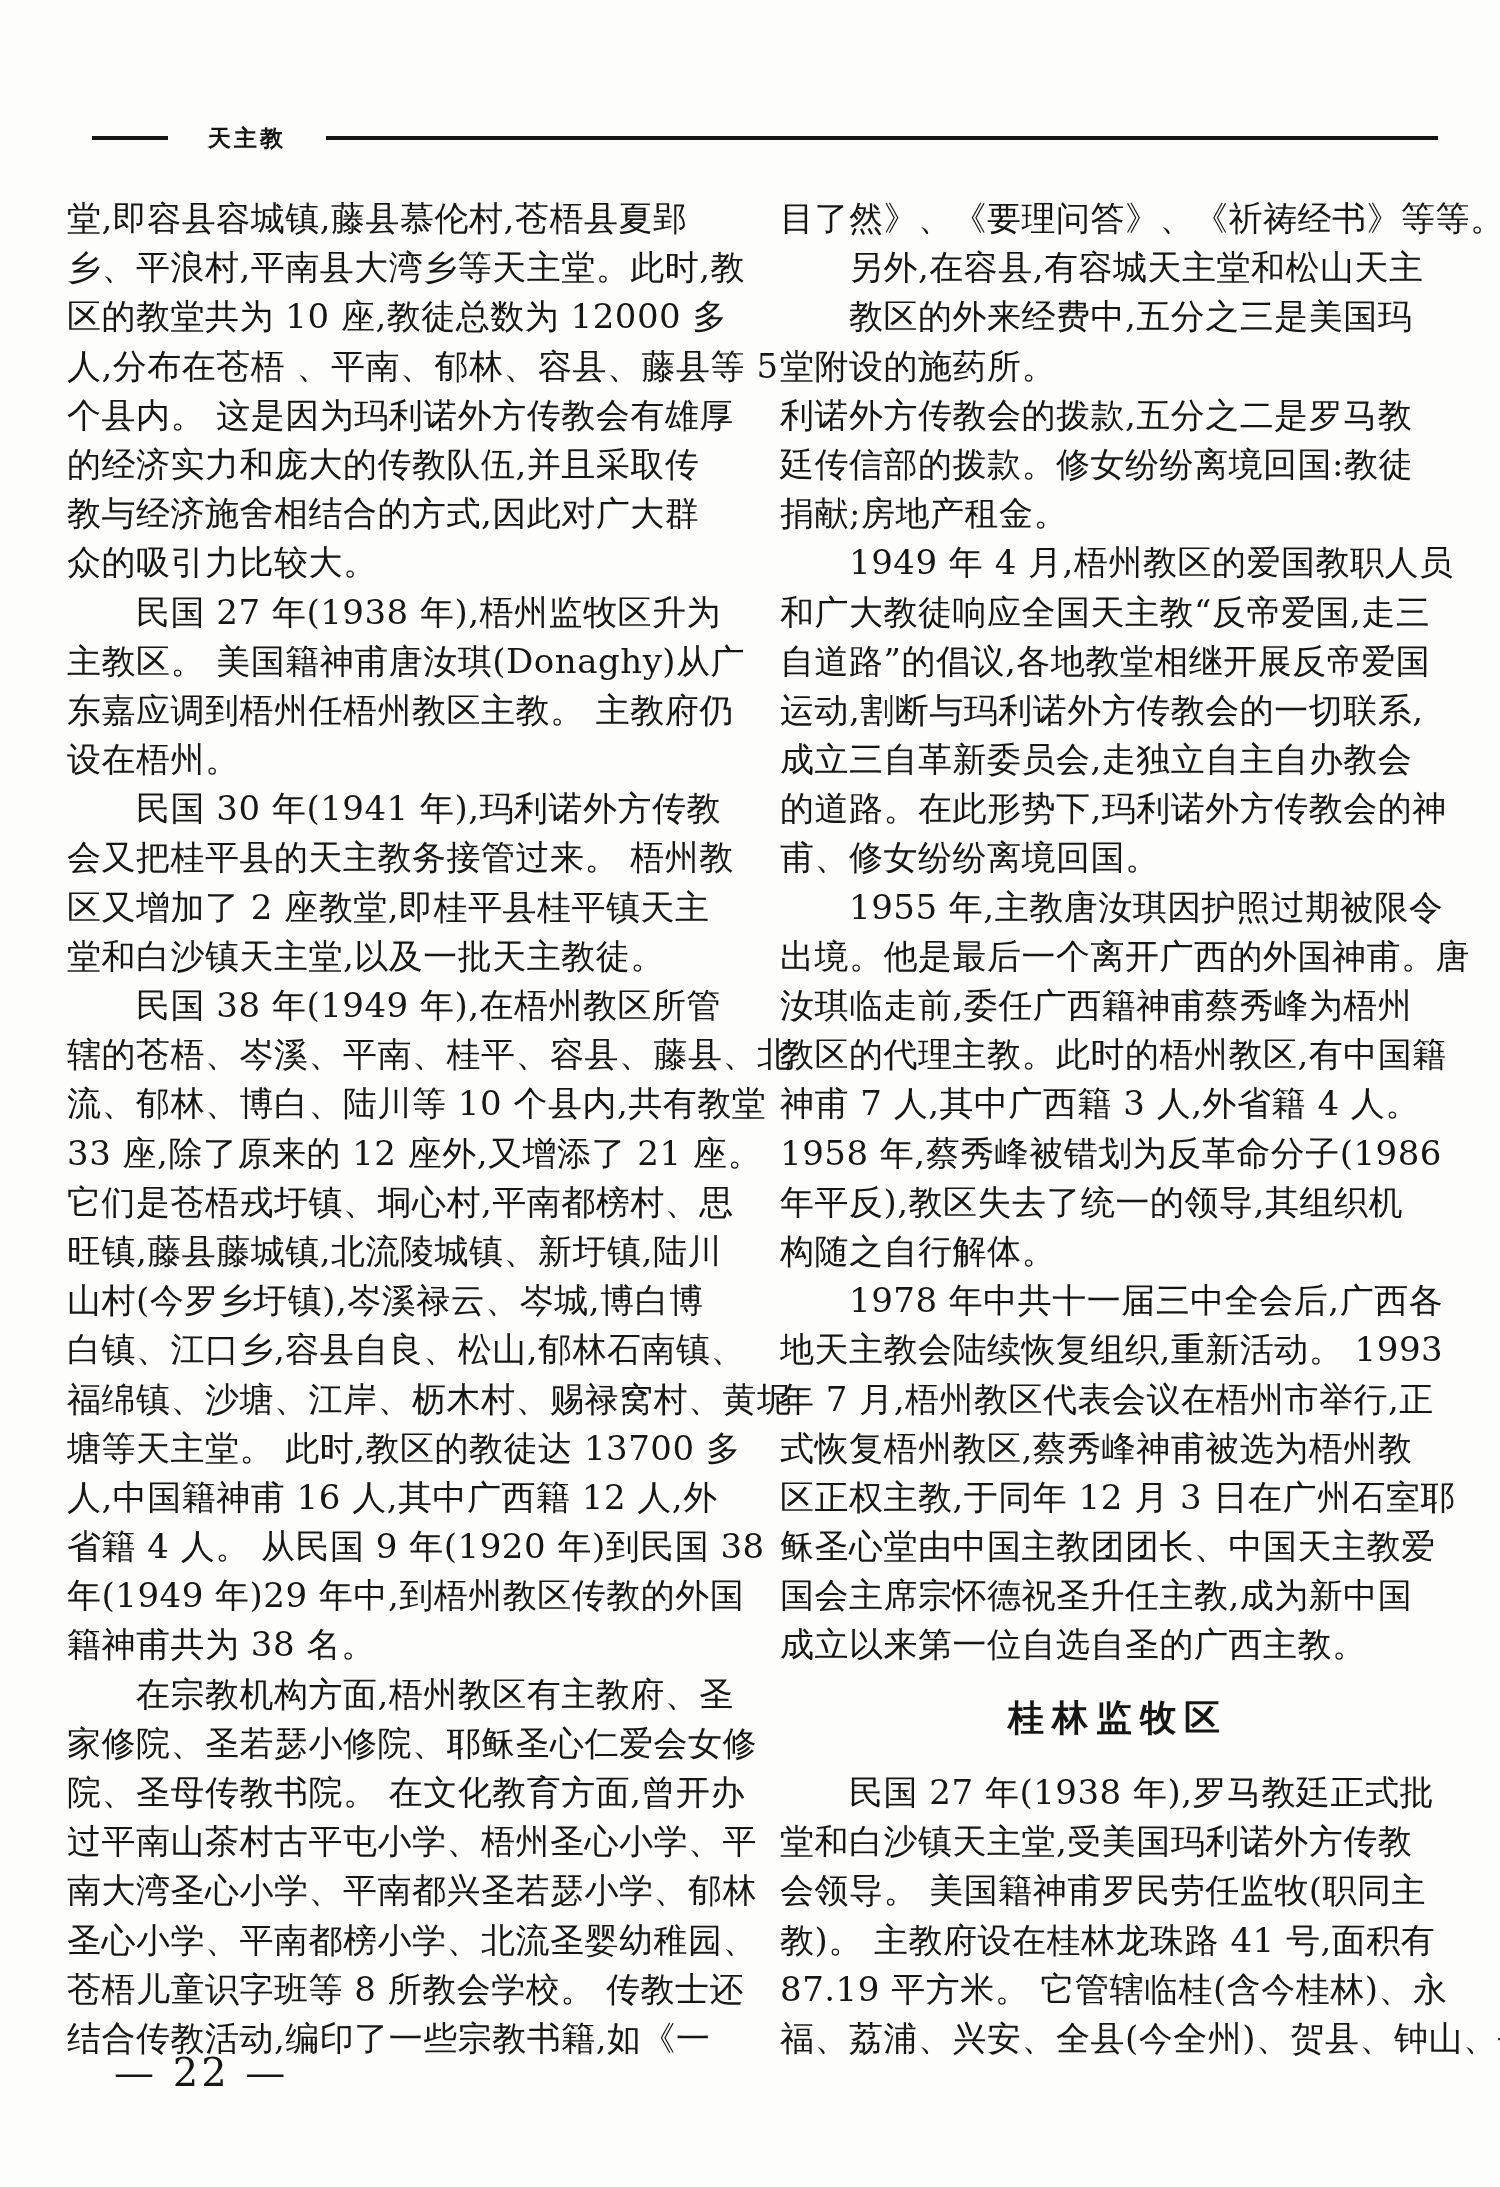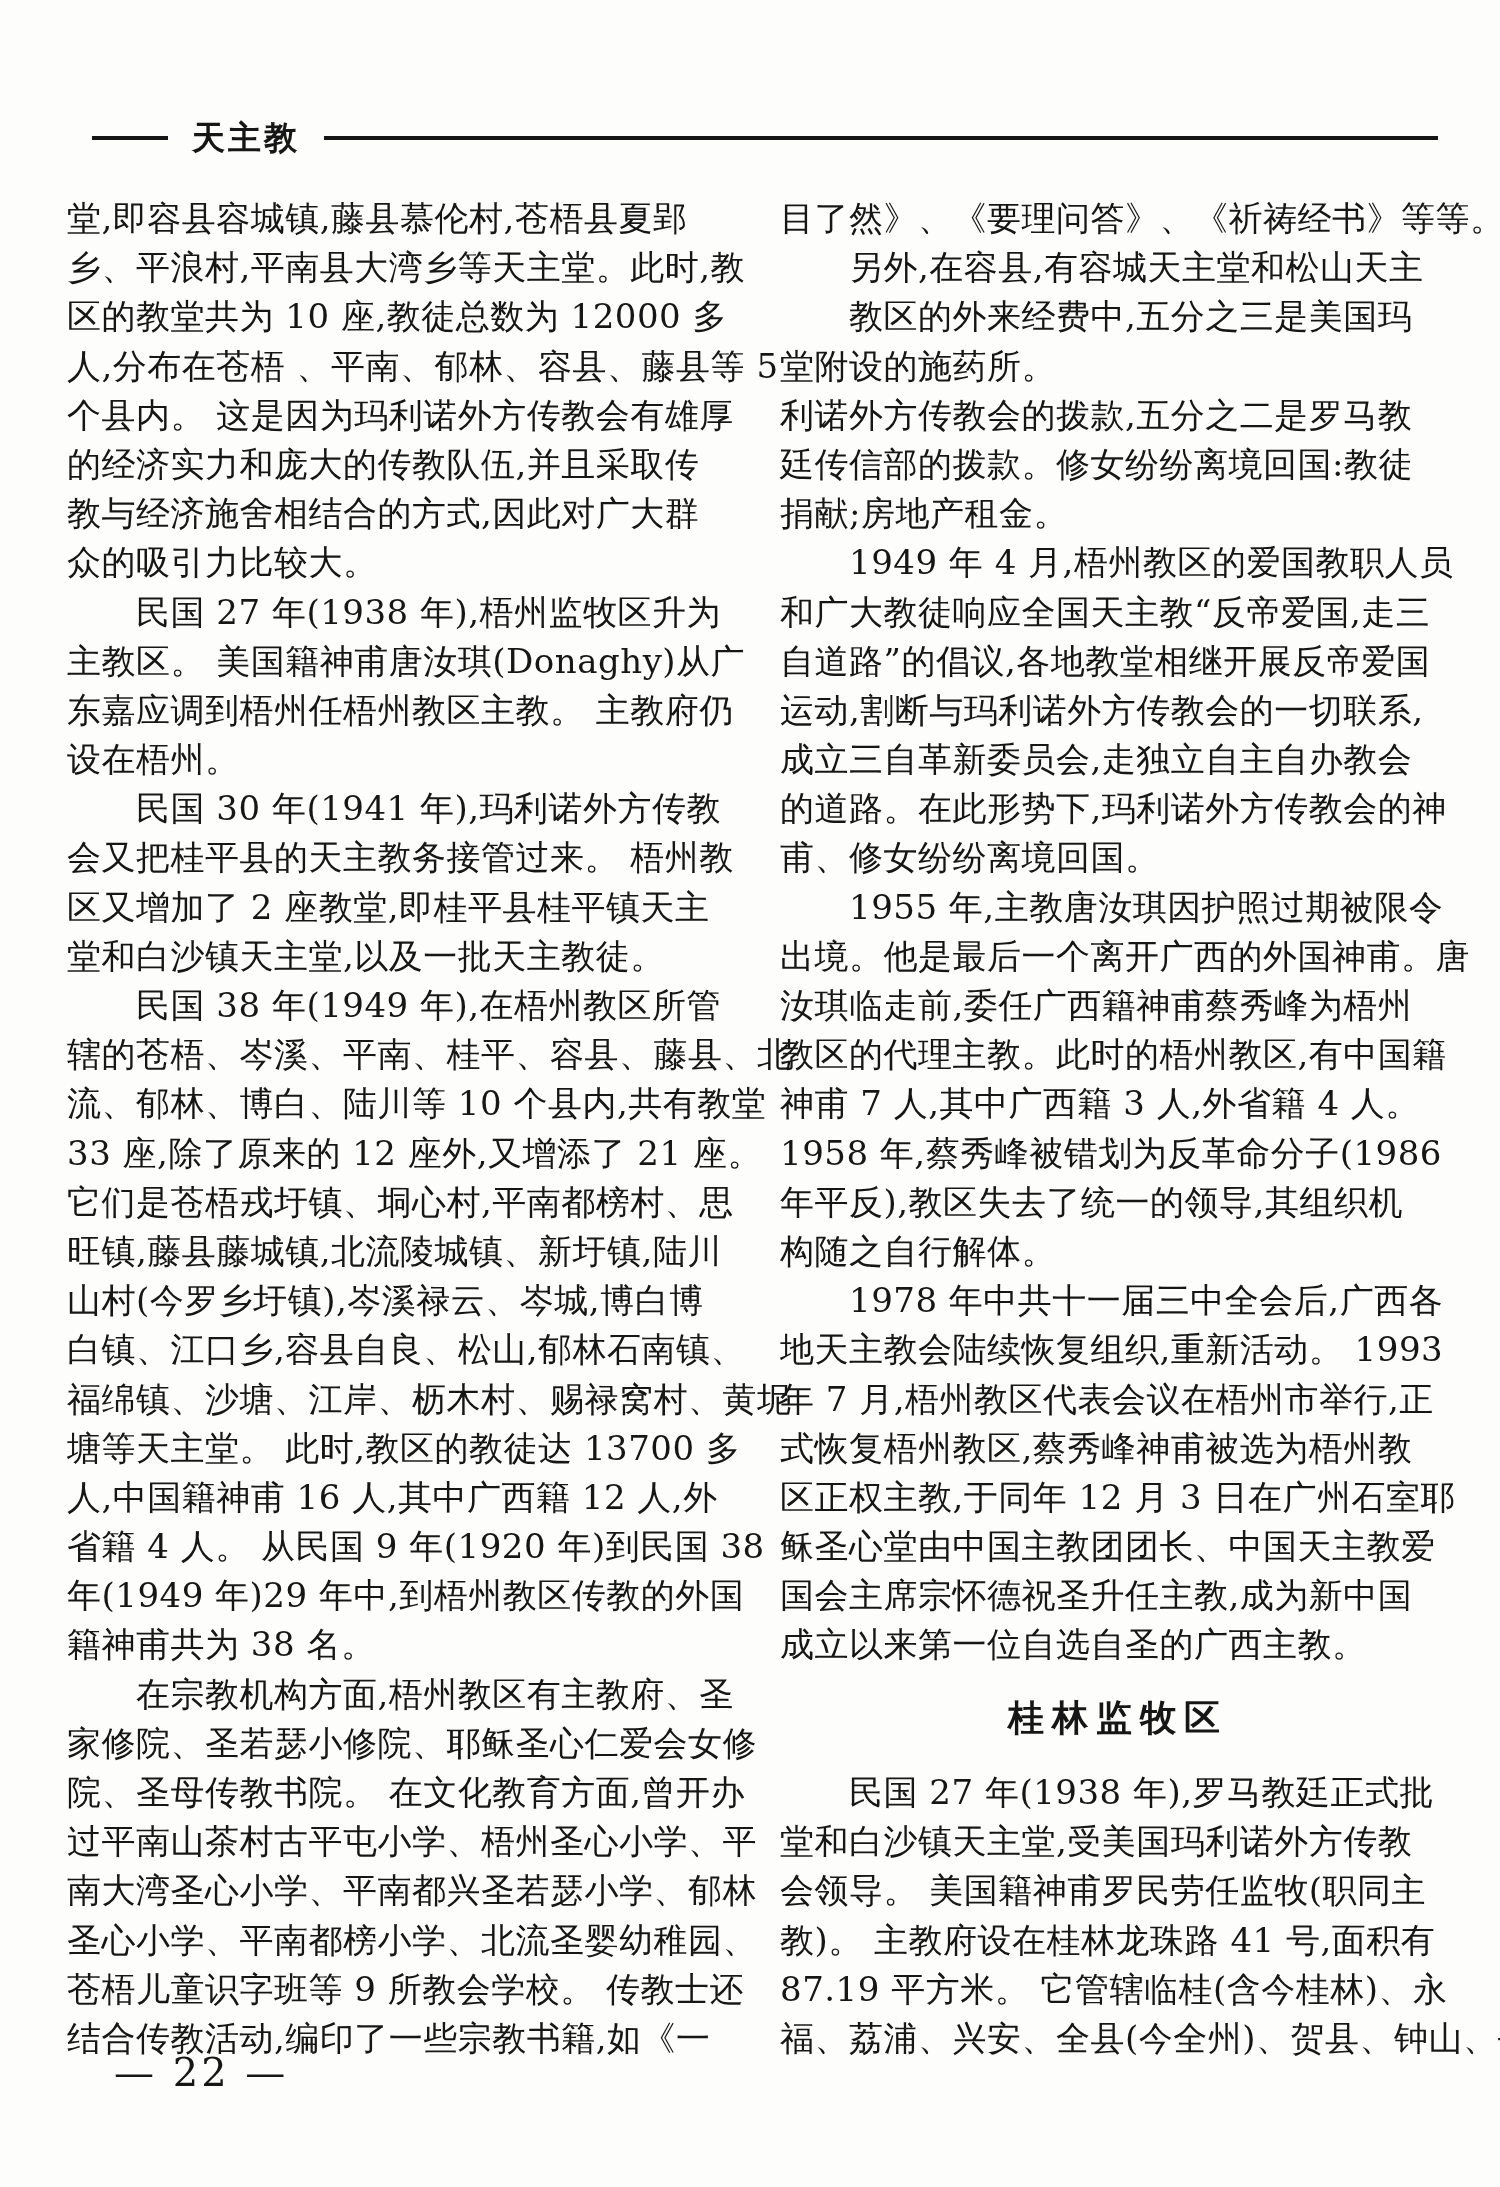--- a/index.html
+++ b/index.html
@@ -22,23 +22,23 @@
     height: 40px;
     display: flex;
     align-items: center;
   }
   .rule { background: #151515; height: 4px; }
   .rule.short { width: 76px; }
   .rule.long { flex: 1; }
   .header-title {
     font-family: Liberation Sans, sans-serif;
     font-weight: 700;
-    font-size: 33px;
+    font-size: 23px;
     letter-spacing: 3px;
-    margin: 0 24px;
+    margin: 0 40px;
     white-space: nowrap;
   }
   
   .column {
     position: absolute;
     top: 194px;
     width: 676px;
   }
   .column.left  { left: 67px; }
   .column.right { left: 780px; }
@@ -109,21 +109,21 @@
       <div class="text-line">人,中国籍神甫 16 人,其中广西籍 12 人,外</div>
       <div class="text-line">省籍 4 人。 从民国 9 年(1920 年)到民国 38</div>
       <div class="text-line">年(1949 年)29 年中,到梧州教区传教的外国</div>
       <div class="text-line">籍神甫共为 38 名。</div>
       <div class="text-line">　　在宗教机构方面,梧州教区有主教府、圣</div>
       <div class="text-line">家修院、圣若瑟小修院、耶稣圣心仁爱会女修</div>
       <div class="text-line">院、圣母传教书院。 在文化教育方面,曾开办</div>
       <div class="text-line">过平南山茶村古平屯小学、梧州圣心小学、平</div>
       <div class="text-line">南大湾圣心小学、平南都兴圣若瑟小学、郁林</div>
       <div class="text-line">圣心小学、平南都榜小学、北流圣婴幼稚园、</div>
-      <div class="text-line">苍梧儿童识字班等 9 所教会学校。 传教士还</div>
+      <div class="text-line">苍梧儿童识字班等 8 所教会学校。 传教士还</div>
       <div class="text-line">结合传教活动,编印了一些宗教书籍,如《一</div>
     </div>
 
   <div class="column right">
     <div>
         <div class="text-line">目了然》、《要理问答》、《祈祷经书》等等。</div>
         <div class="text-line">　　另外,在容县,有容城天主堂和松山天主</div>
         <div class="text-line">　　教区的外来经费中,五分之三是美国玛</div>
         <div class="text-line">堂附设的施药所。</div>
         <div class="text-line">利诺外方传教会的拨款,五分之二是罗马教</div>

